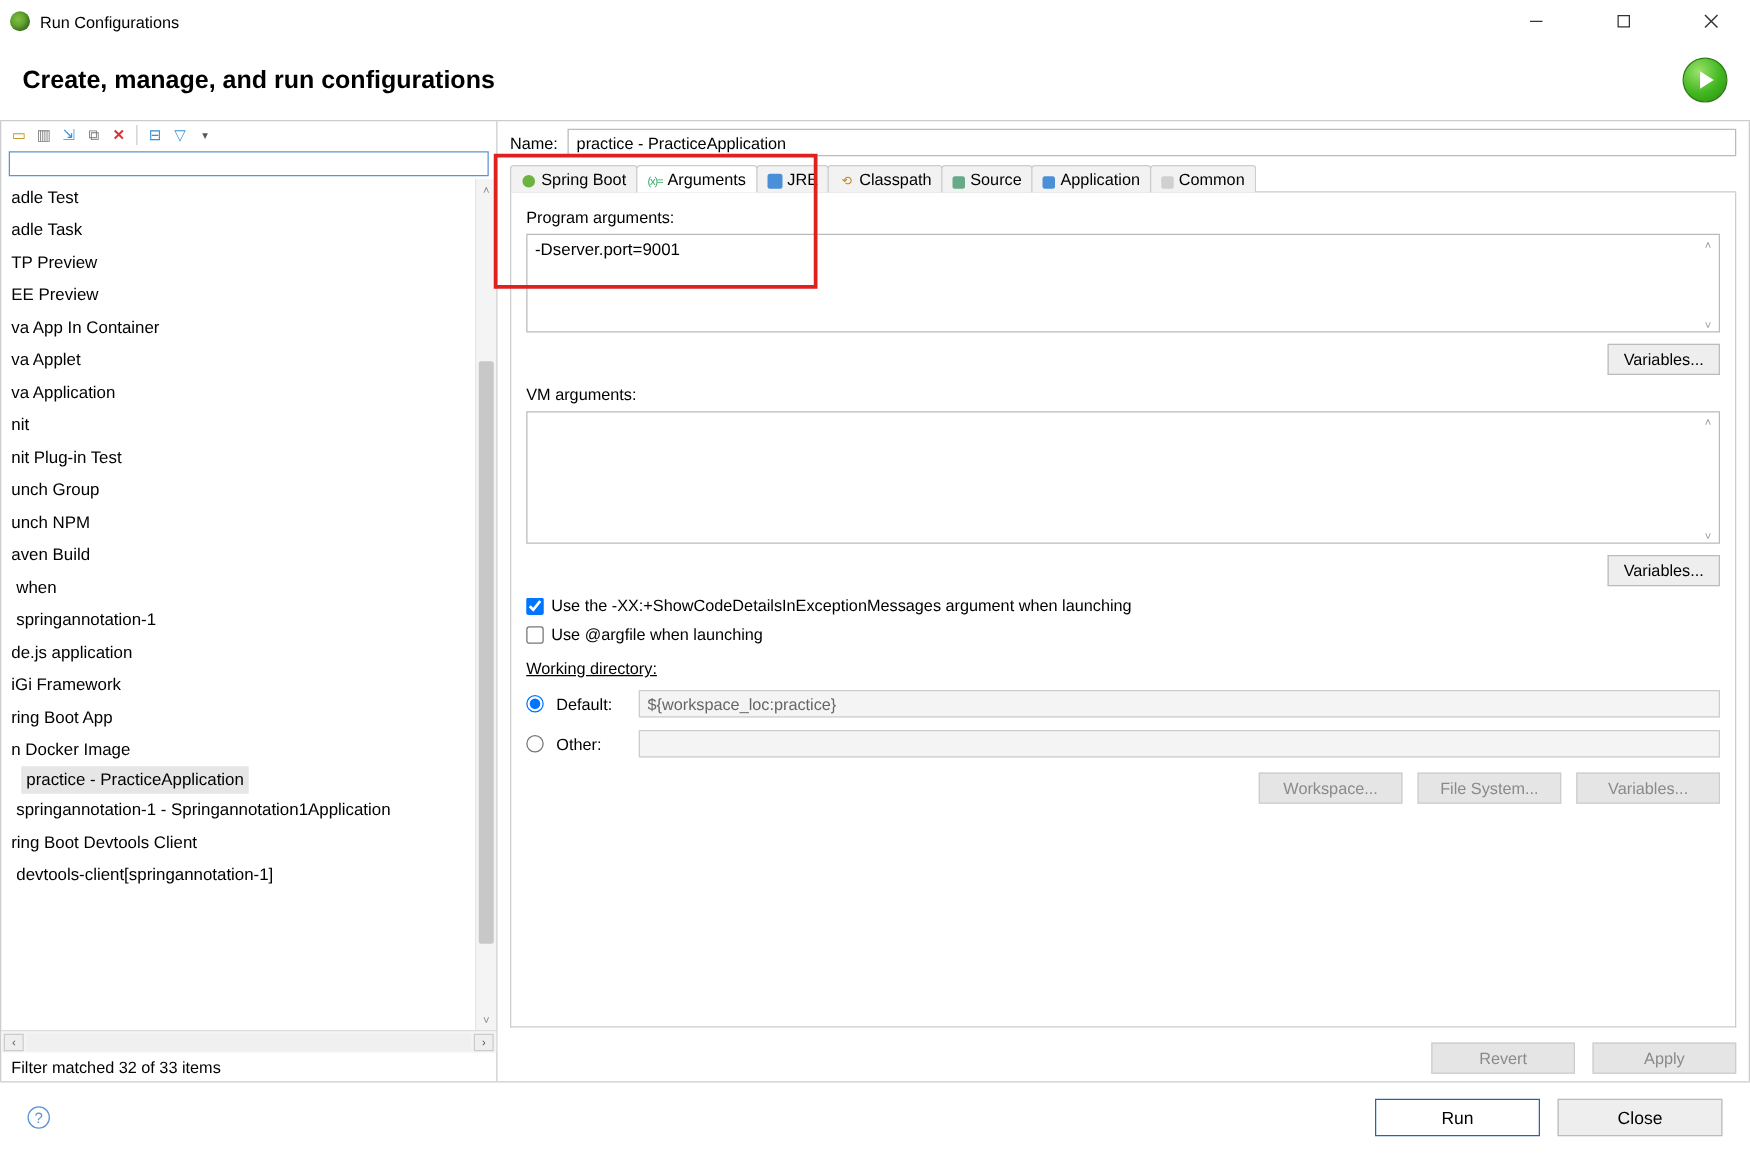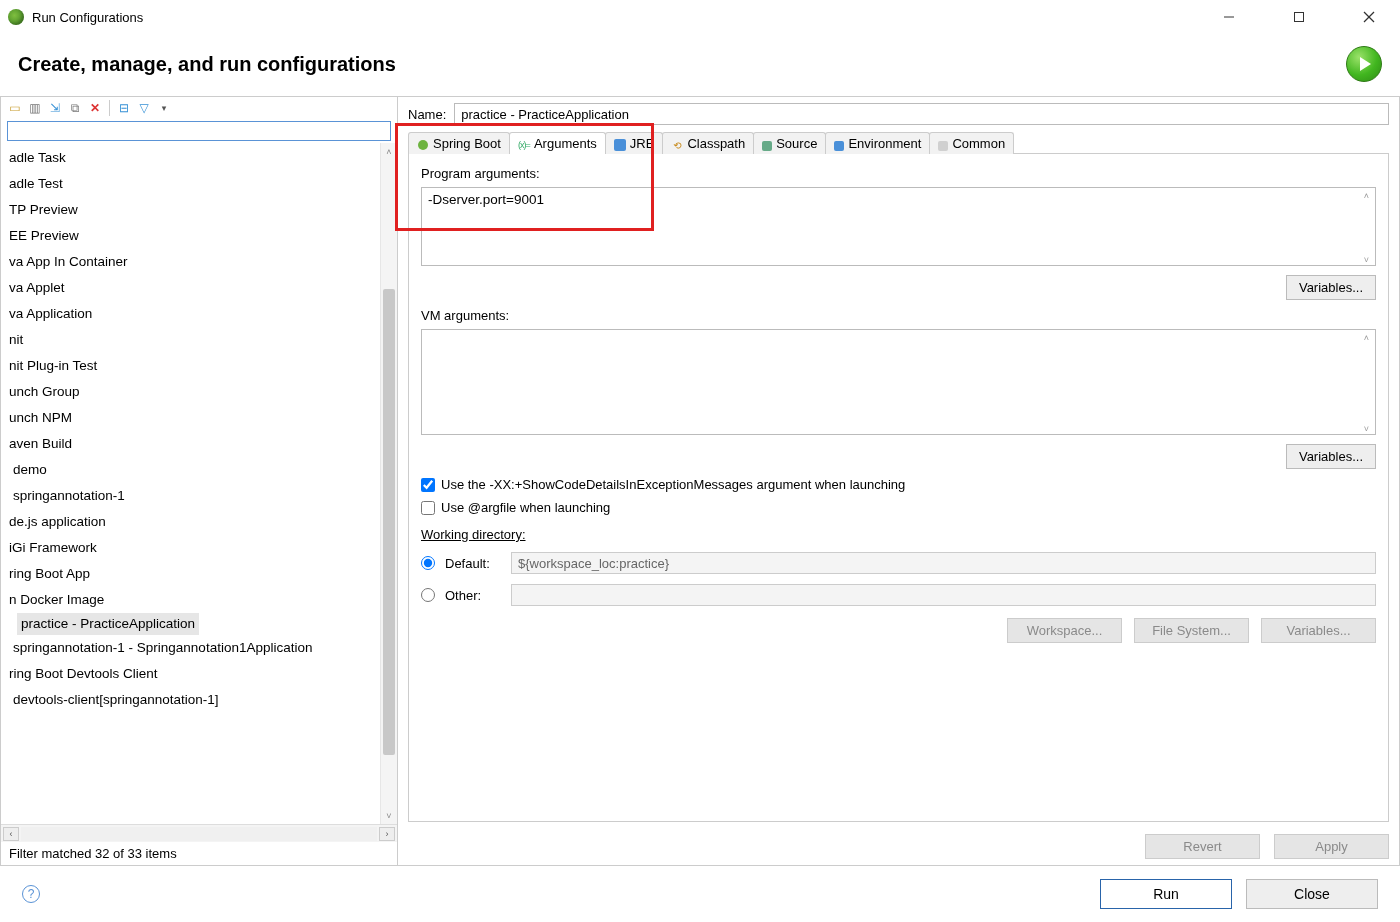--- a/index.html
+++ b/index.html
@@ -136,33 +136,33 @@
       <span class="tbtn" style="color:#777;">⧉</span>
       <span class="tbtn" style="color:#d33; font-weight:bold;">✕</span>
       <span class="sep"></span>
       <span class="tbtn" style="color:#3892d6;">⊟</span>
       <span class="tbtn" style="color:#3892d6;">▽</span>
       <span class="tbtn" style="color:#555; font-size:9px;">▾</span>
     </div>
     <input class="filter-input" value="" style="">
     <div class="tree-wrap">
       <div class="tree" id="tree">
+          <div class="tree-item">adle Test</div>
           <div class="tree-item">adle Task</div>
-          <div class="tree-item">adle Test</div>
           <div class="tree-item">TP Preview</div>
           <div class="tree-item">EE Preview</div>
           <div class="tree-item">va App In Container</div>
           <div class="tree-item">va Applet</div>
           <div class="tree-item">va Application</div>
           <div class="tree-item">nit</div>
           <div class="tree-item">nit Plug-in Test</div>
           <div class="tree-item">unch Group</div>
           <div class="tree-item">unch NPM</div>
           <div class="tree-item">aven Build</div>
-          <div class="tree-item indent">demo</div>
+          <div class="tree-item indent">when</div>
           <div class="tree-item indent">springannotation-1</div>
           <div class="tree-item">de.js application</div>
           <div class="tree-item">iGi Framework</div>
           <div class="tree-item">ring Boot App</div>
           <div class="tree-item">n Docker Image</div>
           <div style="padding-left: 8px;"><span class="tree-item selected">practice - PracticeApplication</span></div>
           <div class="tree-item indent">springannotation-1 - Springannotation1Application</div>
           <div class="tree-item">ring Boot Devtools Client</div>
           <div class="tree-item indent">devtools-client[springannotation-1]</div>
         </div>
@@ -204,21 +204,21 @@
         <div class="tab">
           <span class="ticon classpath"></span>
           <span>Classpath</span>
         </div>
         <div class="tab">
           <span class="ticon source"></span>
           <span>Source</span>
         </div>
         <div class="tab">
           <span class="ticon env"></span>
-          <span>Environment</span>
+          <span>Application</span>
         </div>
         <div class="tab">
           <span class="ticon common"></span>
           <span>Common</span>
         </div>
       </div>
 
     <div class="tab-content">
       <div class="field-label">Program arguments:</div>
       <div class="textarea-wrap">

